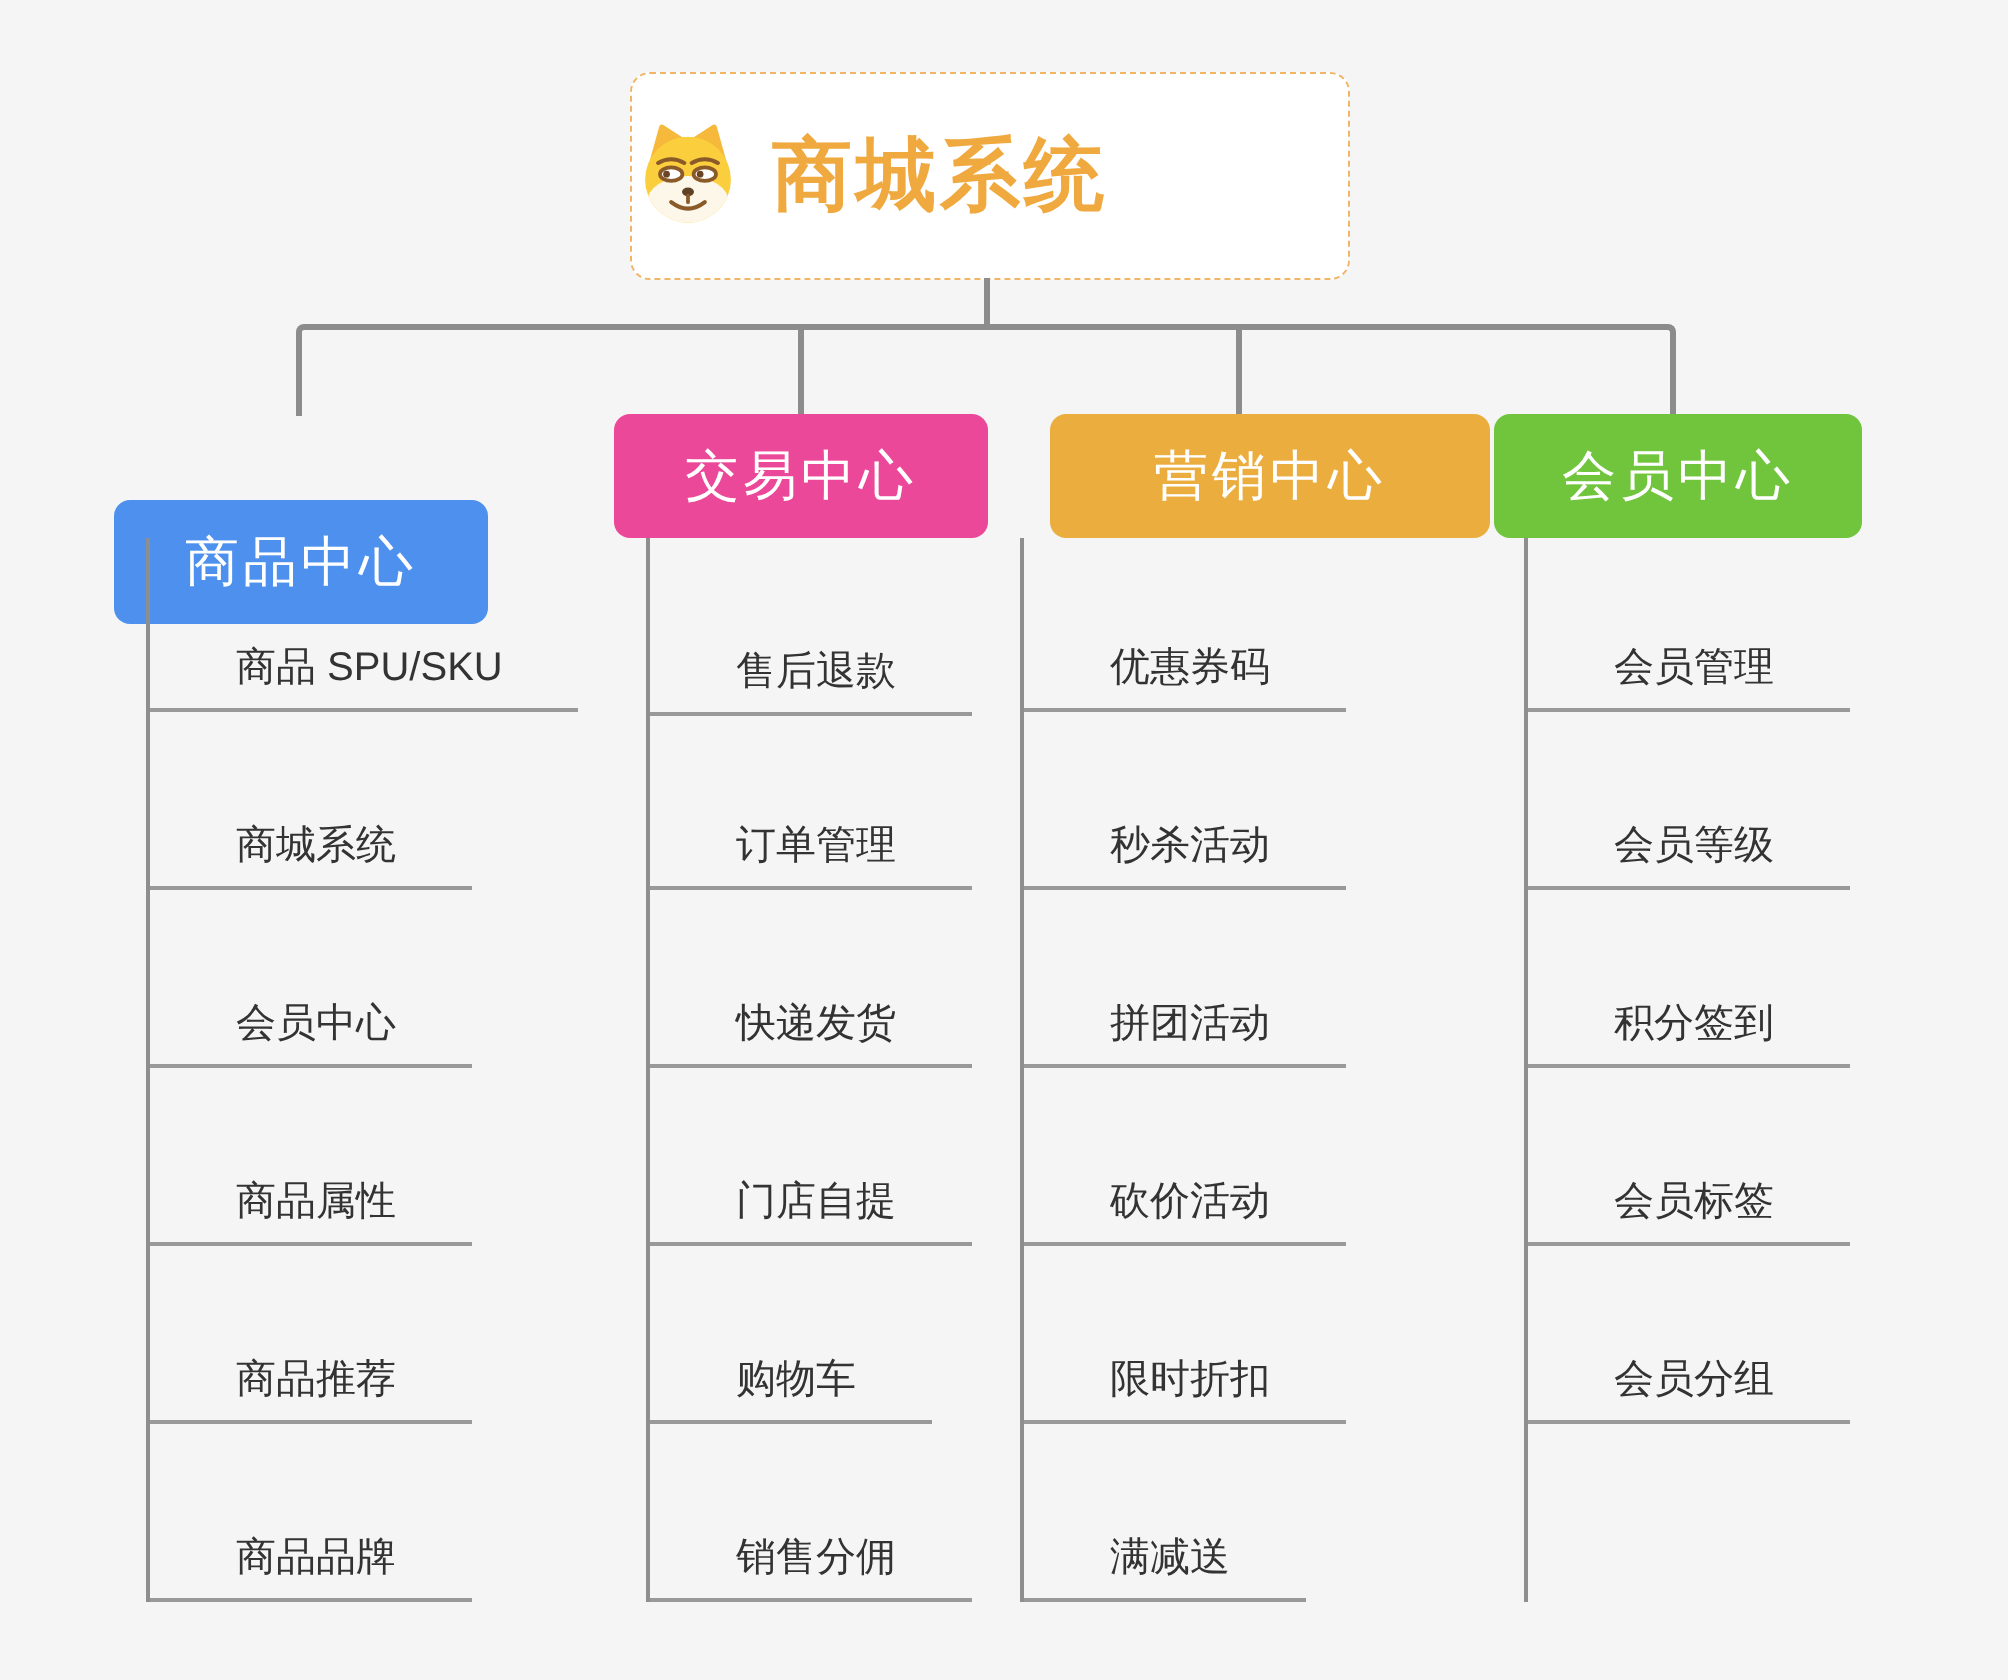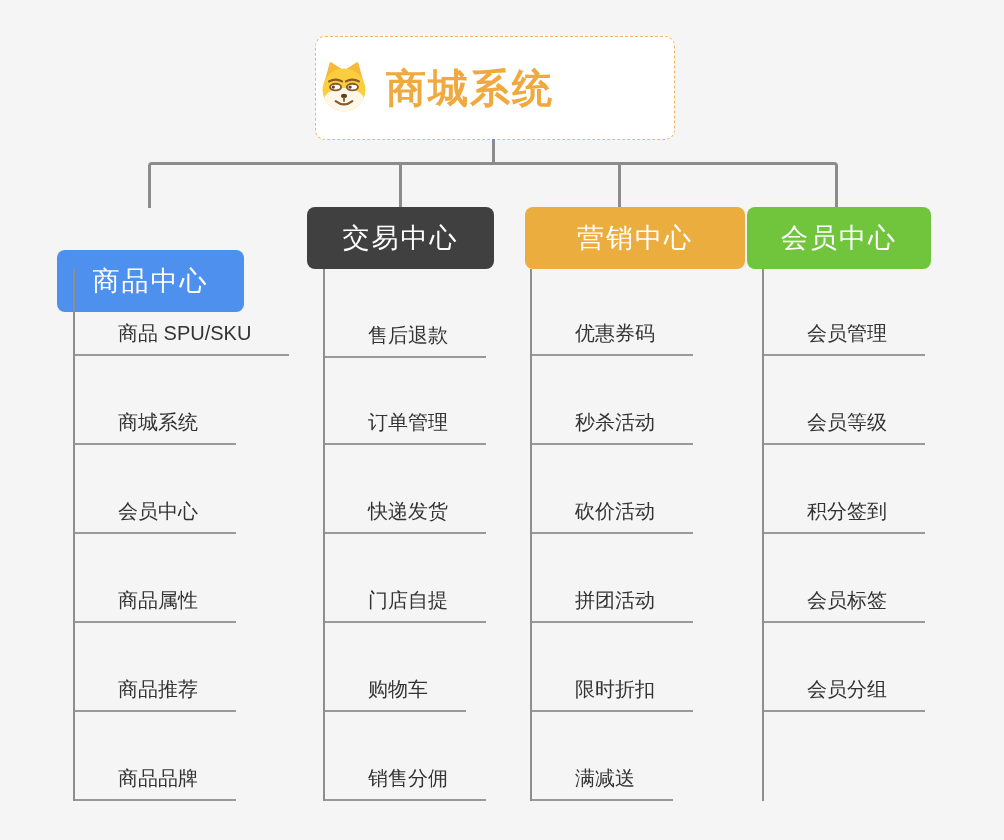--- a/index.html
+++ b/index.html
@@ -59,21 +59,21 @@
   .bh2{left:525px;width:220px;}
   .bh3{left:747px;width:184px;}
 
   
   .column{
     position:absolute;top:269px;height:532px;
     border-left:2px solid #8E8E8E;
   }
   .col0{left:73px;}
   .col1{left:323px;}
-  .col2{left:530px;}
+  .col2{left:510px;}
   .col3{left:762px;}
   .leaf{
     display:flex;align-items:flex-end;
     height:89px;width:max-content;
     box-sizing:border-box;
     padding:0 38px 7px 43px;
     border-bottom:2px solid #999999;
     font-size:20px;color:#333333;
     white-space:nowrap;
     cursor:default;
@@ -106,21 +106,21 @@
     </svg>
     <span class="root-title" style="color: rgb(240, 169, 63);">商城系统</span>
   </div>
 
   <div class="line root-stub"></div>
   <div class="top-rail"></div>
   <div class="line stub-b stub-col2"></div>
   <div class="line stub-b stub-col3"></div>
 
   <div class="branch-header bh0" style="background: rgb(77, 144, 238); margin-top: 43px;">商品中心</div>
-  <div class="branch-header bh1" style="background: #404040;">交易中心</div>
+  <div class="branch-header bh1" style="background: #ec4899;">交易中心</div>
   <div class="branch-header bh2" style="background: rgb(235, 173, 62);">营销中心</div>
   <div class="branch-header bh3" style="background: rgb(112, 197, 61);">会员中心</div>
 
   <div class="column col0">
     <div class="leaf first">商品 SPU/SKU</div>
     <div class="leaf">商城系统</div>
     <div class="leaf">会员中心</div>
     <div class="leaf">商品属性</div>
     <div class="leaf">商品推荐</div>
     <div class="leaf">商品品牌</div>
@@ -131,22 +131,22 @@
     <div class="leaf first">订单管理</div>
     <div class="leaf">快递发货</div>
     <div class="leaf">门店自提</div>
     <div class="leaf">购物车</div>
     <div class="leaf">销售分佣</div>
   </div>
 
   <div class="column col2">
     <div class="leaf first">优惠券码</div>
     <div class="leaf">秒杀活动</div>
+    <div class="leaf">拼团活动</div>
     <div class="leaf">砍价活动</div>
-    <div class="leaf">拼团活动</div>
     <div class="leaf">限时折扣</div>
     <div class="leaf">满减送</div>
   </div>
 
   <div class="column col3">
     <div class="leaf first">会员管理</div>
     <div class="leaf">会员等级</div>
     <div class="leaf">积分签到</div>
     <div class="leaf">会员标签</div>
     <div class="leaf">会员分组</div>

